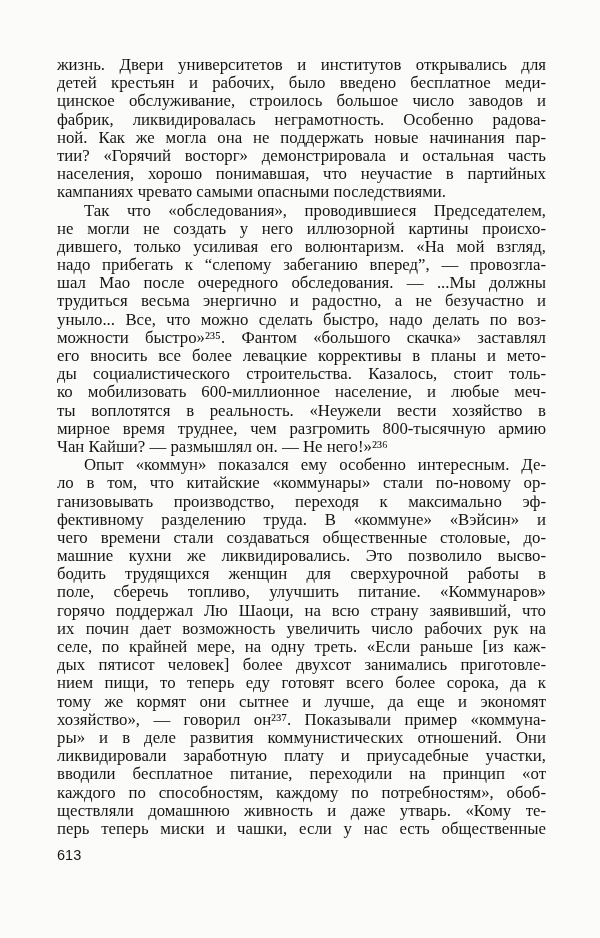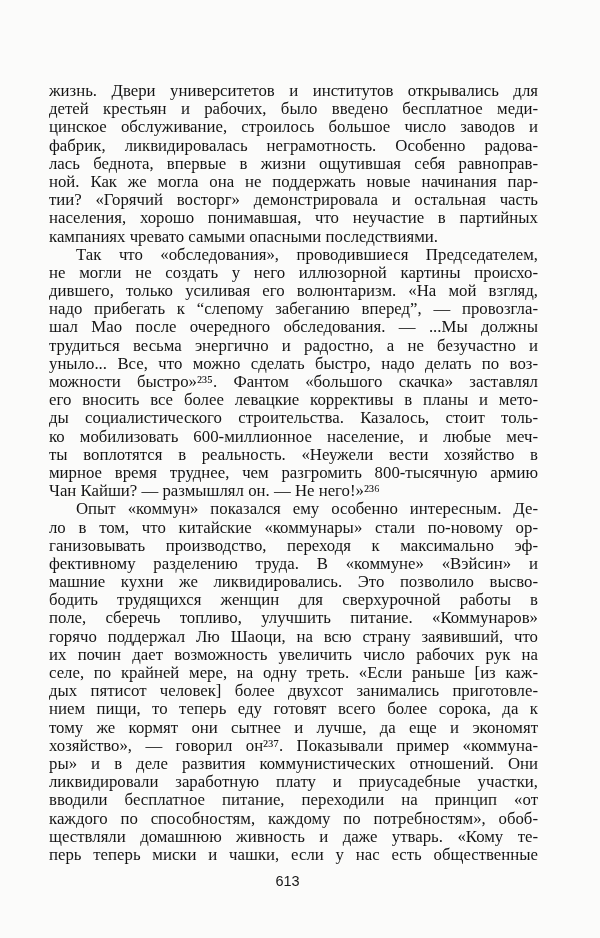--- a/index.html
+++ b/index.html
@@ -5,24 +5,23 @@
   html, body {
     margin: 0;
     padding: 0;
     width: 600px;
     height: 938px;
     background: #fbfbfa;
     overflow: hidden;
   }
   .page {
     position: absolute;
-    left: 49px;
+    left: 57px;
     top: 56px;
     width: 489px;
-    margin-top: 26px;
   }
   .paragraph { margin: 0; padding: 0; }
   .line {
     font-family: "Liberation Serif", "DejaVu Serif", serif;
     font-size: 16.8px;
     line-height: 18.2px;
     height: 18.2px;
     overflow: hidden;
     color: #141414;
     text-align: justify;
@@ -31,37 +30,36 @@
     white-space: normal;
   }
   .line.last {
     text-align-last: left;
     -moz-text-align-last: left;
   }
   .line.indent { text-indent: 27px; }
   .folio {
     margin-top: 9px;
     padding-right: 12px;
-    text-align: center;
+    text-align: left;
     font-family: "Liberation Sans", sans-serif;
     font-size: 14.5px;
     color: #161616;
   }
 </style>
 </head>
 <body>
 
 <div class="page">
 
   <div class="paragraph">
     <div class="line">жизнь. Двери университетов и институтов открывались для</div>
     <div class="line">детей крестьян и рабочих, было введено бесплатное меди-</div>
     <div class="line">цинское обслуживание, строилось большое число заводов и</div>
     <div class="line">фабрик, ликвидировалась неграмотность. Особенно радова-</div>
-    <div class="line">лась беднота, впервые в жизни ощутившая себя равноправ-</div>
     <div class="line">ной. Как же могла она не поддержать новые начинания пар-</div>
     <div class="line">тии? «Горячий восторг» демонстрировала и остальная часть</div>
     <div class="line">населения, хорошо понимавшая, что неучастие в партийных</div>
     <div class="line last">кампаниях чревато самыми опасными последствиями.</div>
   </div>
 
   <div class="paragraph">
     <div class="line indent">Так что «обследования», проводившиеся Председателем,</div>
     <div class="line">не могли не создать у него иллюзорной картины происхо-</div>
     <div class="line">дившего, только усиливая его волюнтаризм. «На мой взгляд,</div>
@@ -76,20 +74,21 @@
     <div class="line">ты воплотятся в реальность. «Неужели вести хозяйство в</div>
     <div class="line">мирное время труднее, чем разгромить 800-тысячную армию</div>
     <div class="line last">Чан Кайши? — размышлял он. — Не него!»²³⁶</div>
   </div>
 
   <div class="paragraph">
     <div class="line indent">Опыт «коммун» показался ему особенно интересным. Де-</div>
     <div class="line">ло в том, что китайские «коммунары» стали по-новому ор-</div>
     <div class="line">ганизовывать производство, переходя к максимально эф-</div>
     <div class="line">фективному разделению труда. В «коммуне» «Вэйсин» и</div>
+    <div class="line">чего времени стали создаваться общественные столовые, до-</div>
     <div class="line">машние кухни же ликвидировались. Это позволило высво-</div>
     <div class="line">бодить трудящихся женщин для сверхурочной работы в</div>
     <div class="line">поле, сберечь топливо, улучшить питание. «Коммунаров»</div>
     <div class="line">горячо поддержал Лю Шаоци, на всю страну заявивший, что</div>
     <div class="line">их почин дает возможность увеличить число рабочих рук на</div>
     <div class="line">селе, по крайней мере, на одну треть. «Если раньше [из каж-</div>
     <div class="line">дых пятисот человек] более двухсот занимались приготовле-</div>
     <div class="line">нием пищи, то теперь еду готовят всего более сорока, да к</div>
     <div class="line">тому же кормят они сытнее и лучше, да еще и экономят</div>
     <div class="line">хозяйство», — говорил он²³⁷. Показывали пример «коммуна-</div>

